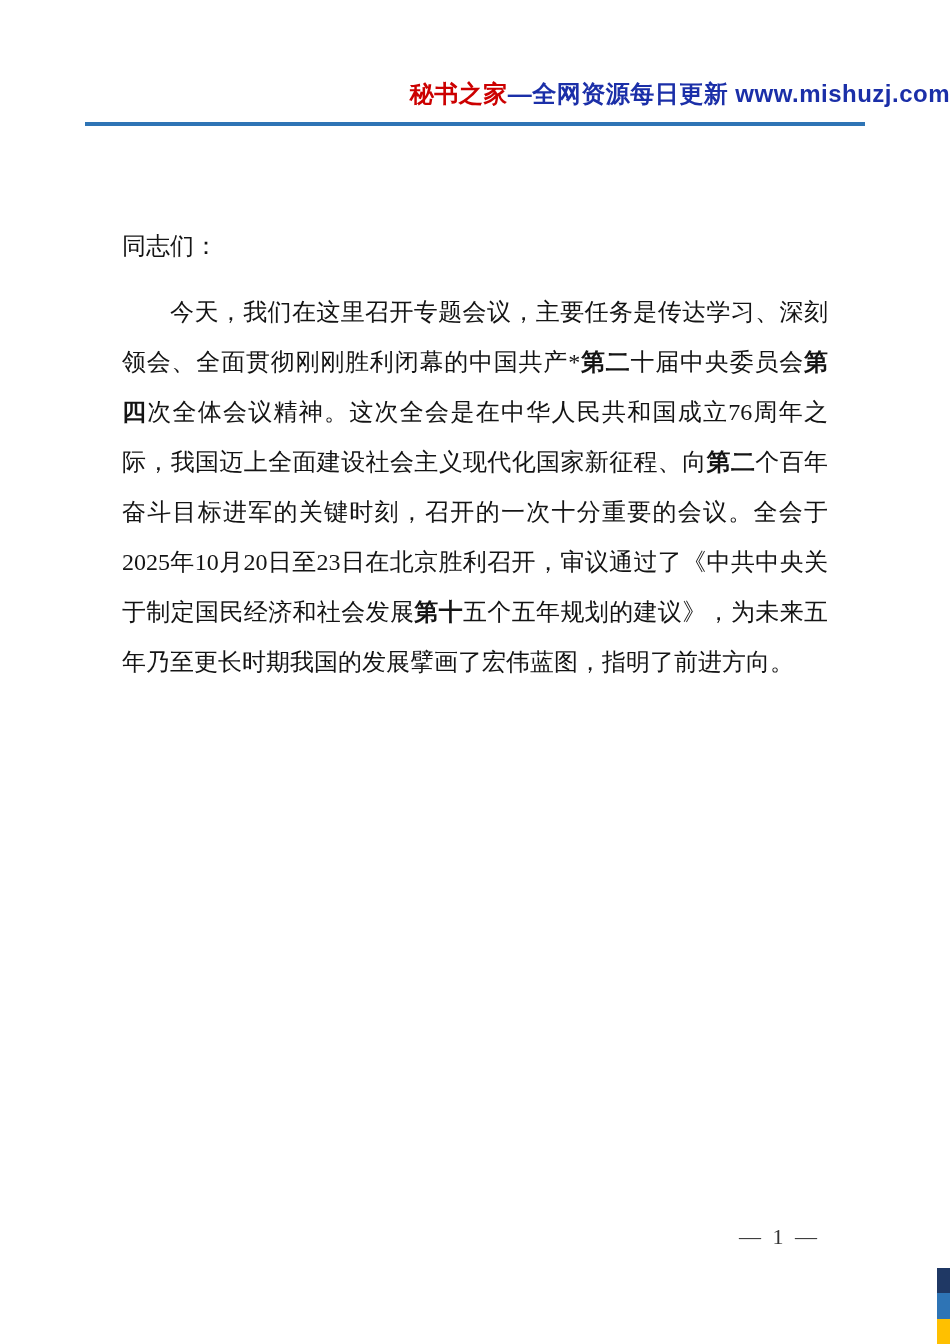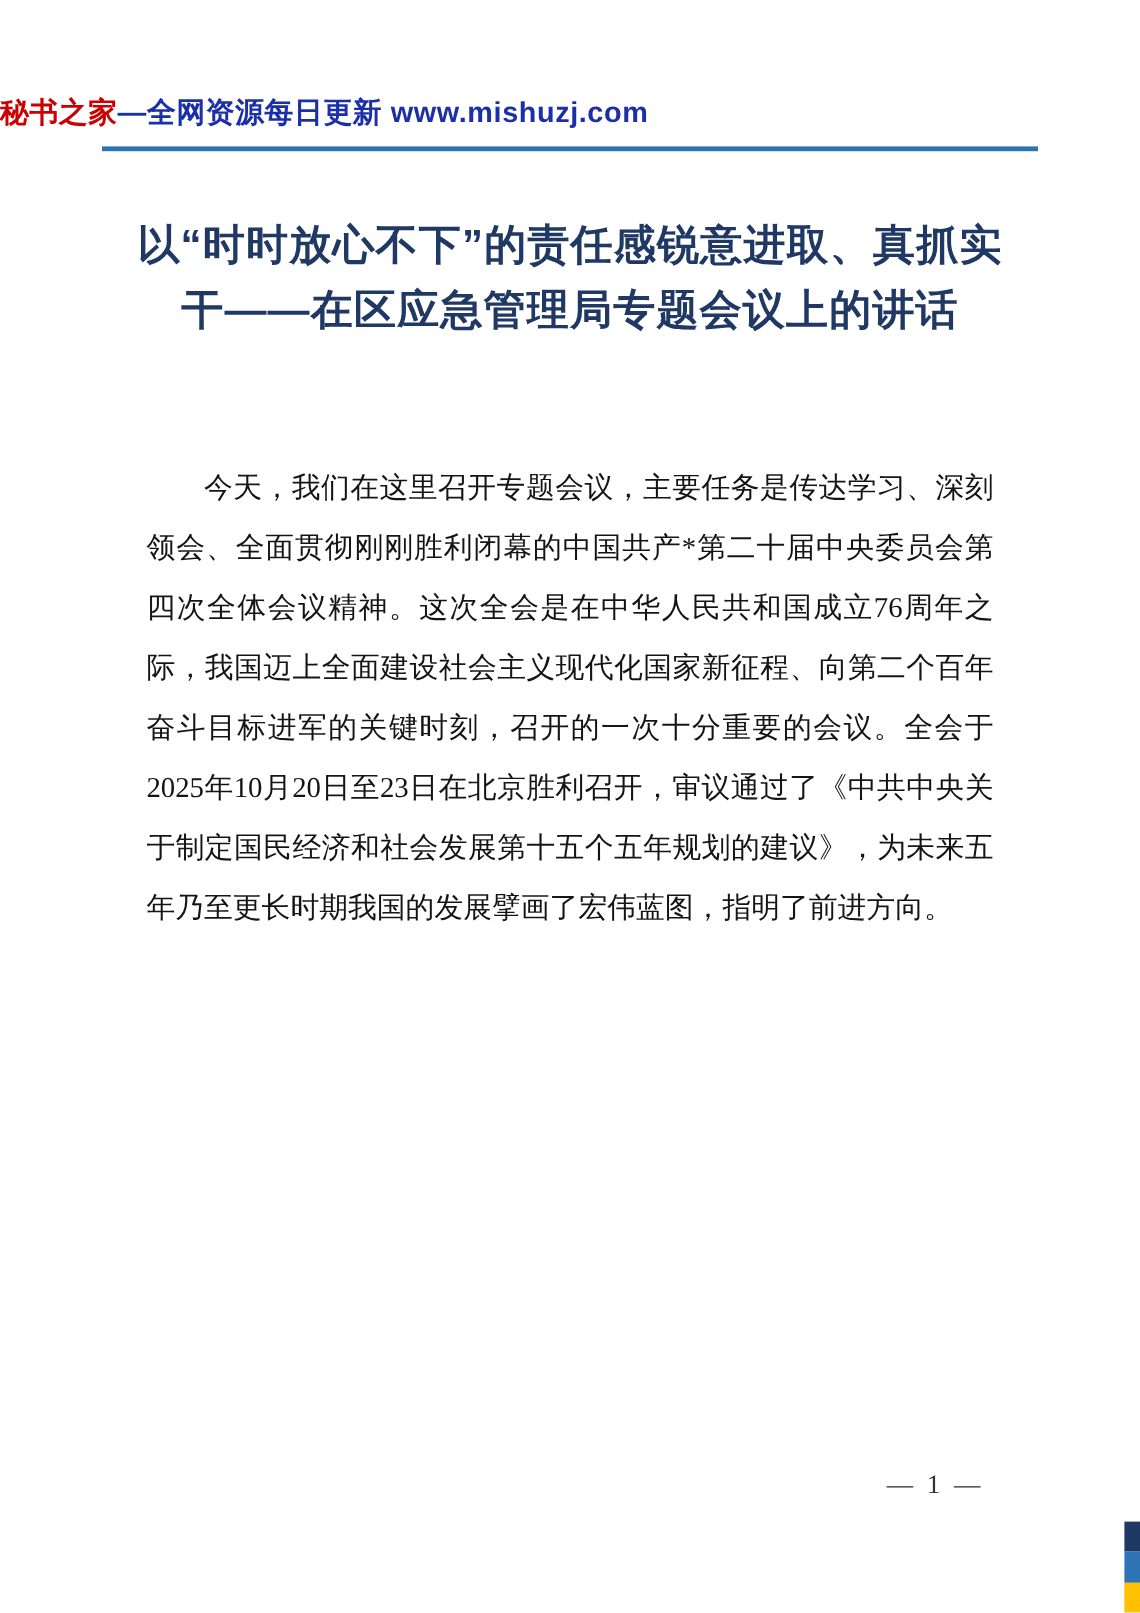--- a/index.html
+++ b/index.html
@@ -8,21 +8,21 @@
     width: 950px;
     height: 1344px;
     margin: 0 auto;
     background: #ffffff;
     font-family: "Liberation Serif", serif;
     overflow: hidden;
     box-sizing: border-box;
   }
 
   
-  .site-header { padding-top: 78px; text-align: left; }
+  .site-header { padding-top: 78px; text-align: right; }
   .header-text {
     font-family: "Liberation Sans", sans-serif;
     font-weight: bold;
     font-size: 24px;
     letter-spacing: 0.5px;
     white-space: nowrap;
   }
   .brand { color: #cc0000; }
   .tagline { color: #1b2fa8; }
   .url { color: #1b2fa8; }
@@ -53,21 +53,21 @@
   }
   .salutation {
     margin: 0 0 16px 0;
     line-height: 50px;
   }
   p.body-para {
     margin: 0 0 26px 0;
     text-indent: 2em;
     line-height: 50px;
   }
-  .bold { font-weight: normal; }
+  .bold { font-weight: bold; }
 
   
   .page-number {
     position: absolute;
     right: 130px;
     bottom: 94px;
     font-size: 22px;
     color: #333333;
     letter-spacing: 3px;
   }
@@ -92,23 +92,23 @@
 
 <div class="page">
 
   <header class="site-header">
     <div class="header-text">
       <span class="brand">秘书之家</span><span class="tagline">—全网资源每日更新 </span><span class="url">www.mishuzj.com</span>
     </div>
     <div class="header-rule"></div>
   </header>
 
-  <h1 class="doc-title">以“时时放心不下”的责任感锐意进取、真抓实干——在区应急管理局专题会议上的讲话</h1>
 
   <main class="doc-body">
+    <p class="salutation">同志们：</p>
     <div id="paragraphs">
         <p class="body-para"><span>今天，我们在这里召开专题会议，主要任务是传达学习、深刻领会、全面贯彻刚刚胜利闭幕的中国共产*</span><span class="bold">第二</span><span>十届中央委员会</span><span class="bold">第四</span><span>次全体会议精神。这次全会是在中华人民共和国成立76周年之际，我国迈上全面建设社会主义现代化国家新征程、向</span><span class="bold">第二</span><span>个百年奋斗目标进军的关键时刻，召开的一次十分重要的会议。全会于2025年10月20日至23日在北京胜利召开，审议通过了《中共中央关于制定国民经济和社会发展</span><span class="bold">第十</span><span>五个五年规划的建议》，为未来五年乃至更长时期我国的发展擘画了宏伟蓝图，指明了前进方向。</span></p>
       </div>
   </main>
 
   <div class="page-number">— 1 —</div>
 
   <div class="edge-strip">
     <div class="seg seg-navy"></div>
     <div class="seg seg-blue"></div>

